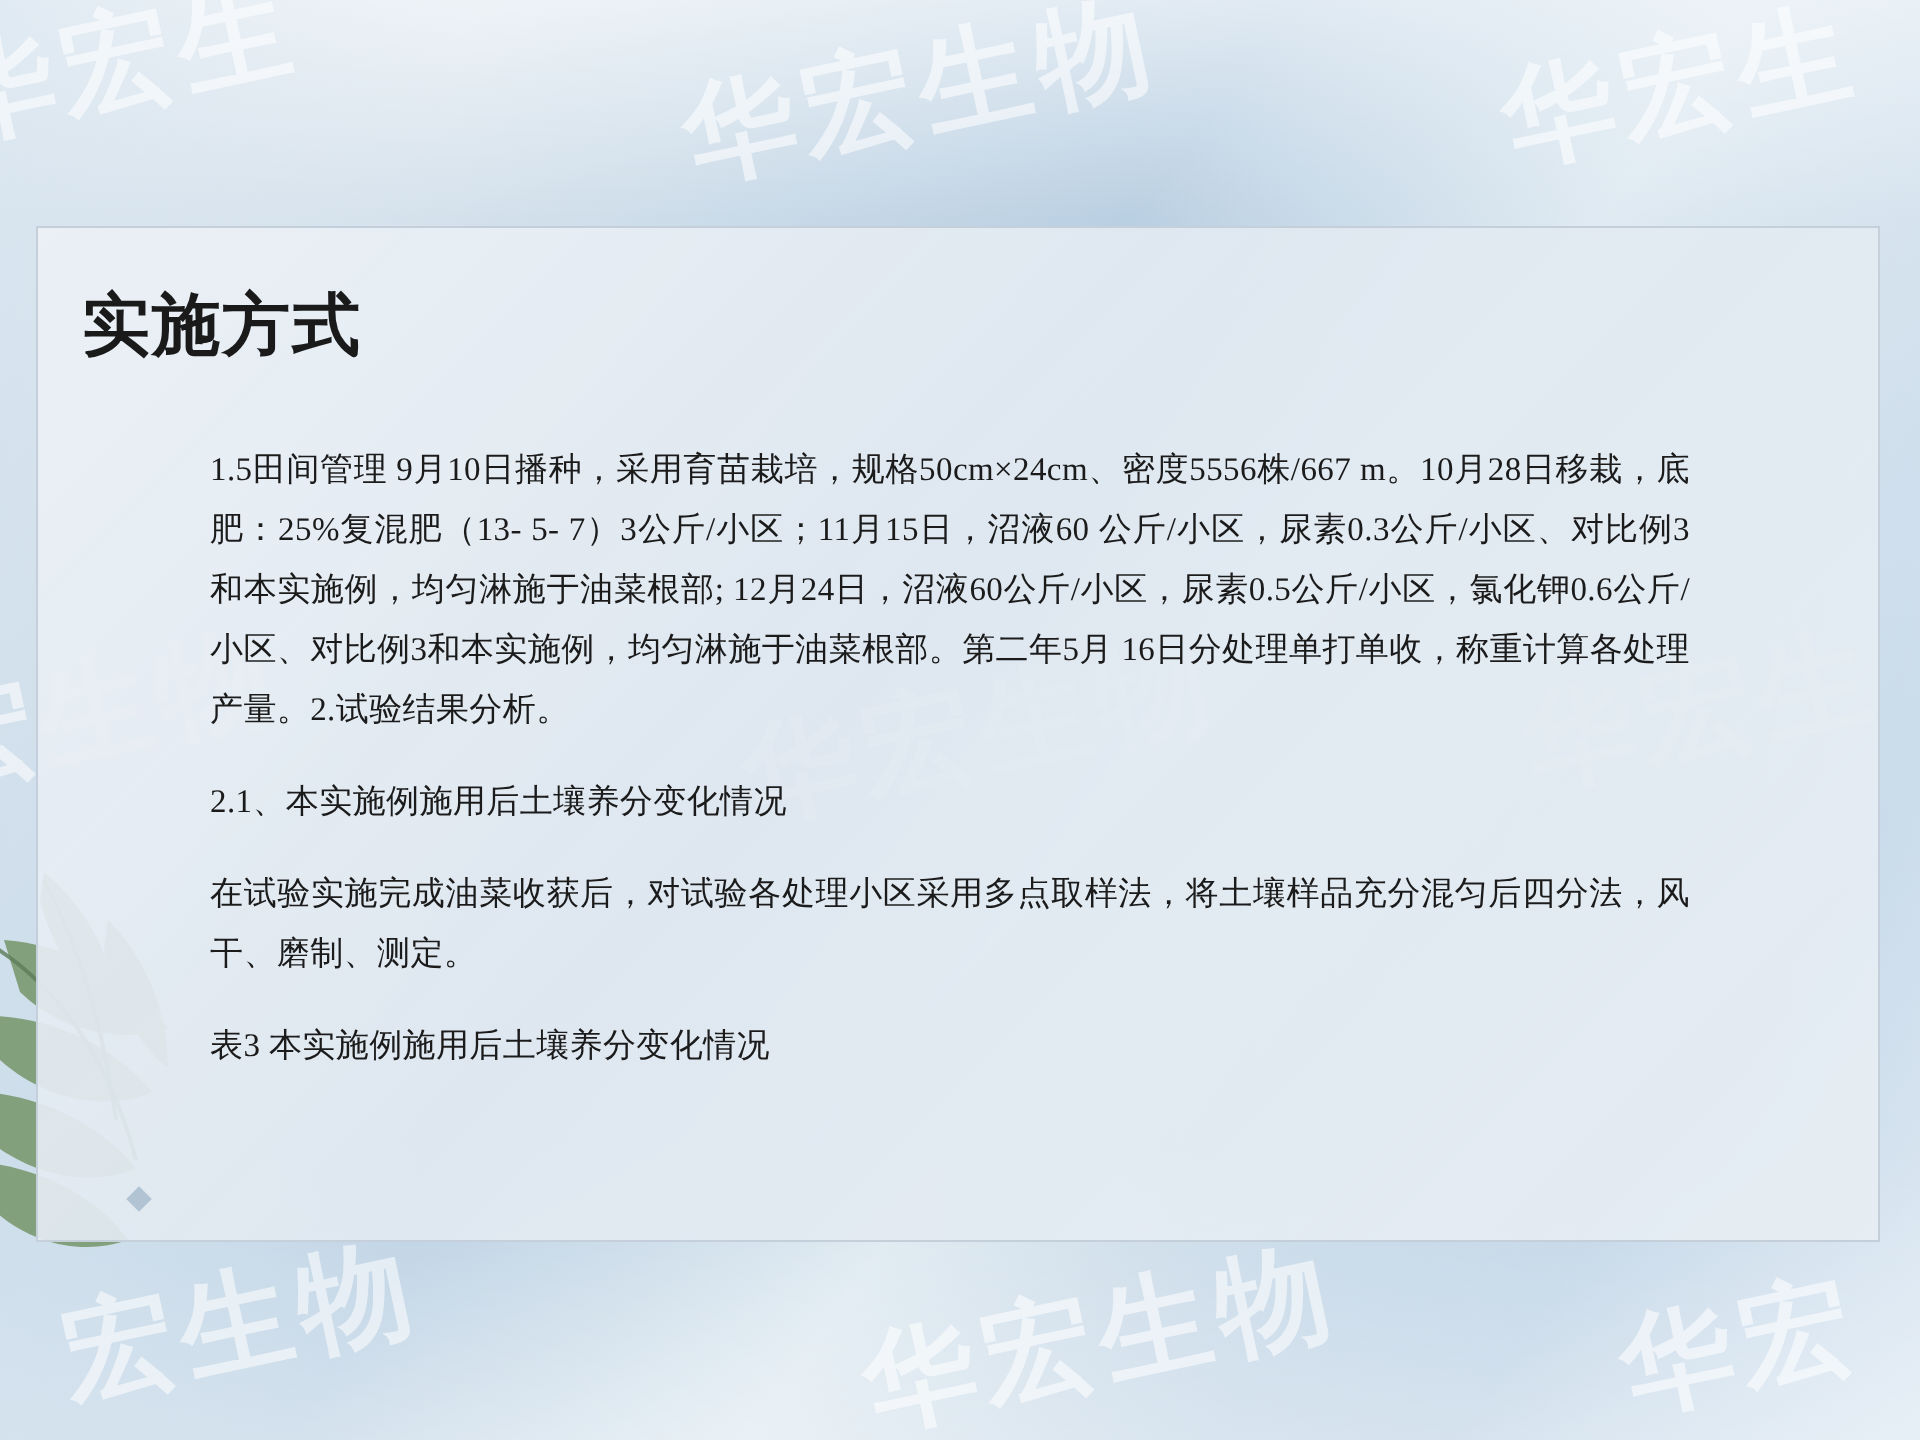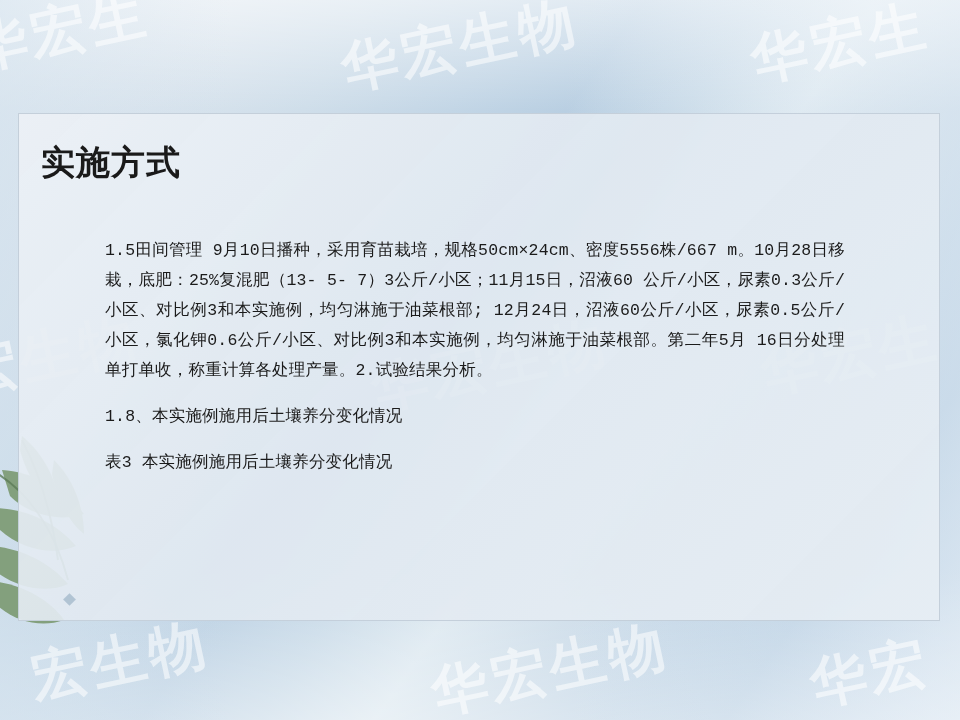--- a/index.html
+++ b/index.html
@@ -112,27 +112,27 @@
   }
 
   .body-area {
     position: absolute;
     left: 86px;
     top: 106px;
     width: 740px;
   }
 
   p.para {
-    margin: 16px 0 16px 0;
+    margin: 0 0 16px 0;
     font-size: 16.5px;
     line-height: 30px;
     color: #1b1b1b;
     text-align: justify;
     letter-spacing: 0.2px;
-    font-family: Liberation Mono, monospace;
+    font-family: Liberation Serif, serif;
   }
   p.para:last-child { margin-bottom: 0; }
 
   .para-tight { margin-bottom: 14px; }
 
   
   .card-mark {
     position: absolute;
     left: 46px;
     bottom: 16px;
@@ -175,20 +175,21 @@
       <path d="M6,44 C40,66 64,104 76,150"></path>
       <path d="M30,10 C48,44 60,86 66,130"></path>
     </g>
   </svg>
 
   <div class="card">
     <div class="title">实施方式</div>
 
     <div class="body-area">
       <p class="para">1.5田间管理 9月10日播种，采用育苗栽培，规格50cm×24cm、密度5556株/667 m。10月28日移栽，底肥：25%复混肥（13‑ 5‑ 7）3公斤/小区；11月15日，沼液60 公斤/小区，尿素0.3公斤/小区、对比例3和本实施例，均匀淋施于油菜根部; 12月24日，沼液60公斤/小区，尿素0.5公斤/小区，氯化钾0.6公斤/小区、对比例3和本实施例，均匀淋施于油菜根部。第二年5月 16日分处理单打单收，称重计算各处理产量。2.试验结果分析。</p>
-      <p class="para para-tight">1.8、本实施例施用后土壤养分变化情况</p>
+      <p class="para para-tight">2.1、本实施例施用后土壤养分变化情况</p>
+      <p class="para para-tight">在试验实施完成油菜收获后，对试验各处理小区采用多点取样法，将土壤样品充分混匀后四分法，风干、磨制、测定。</p>
       <p class="para">表3 本实施例施用后土壤养分变化情况</p>
     </div>
 
     <div class="card-mark"></div>
   </div>
 
 </div>
 
 </body></html>

